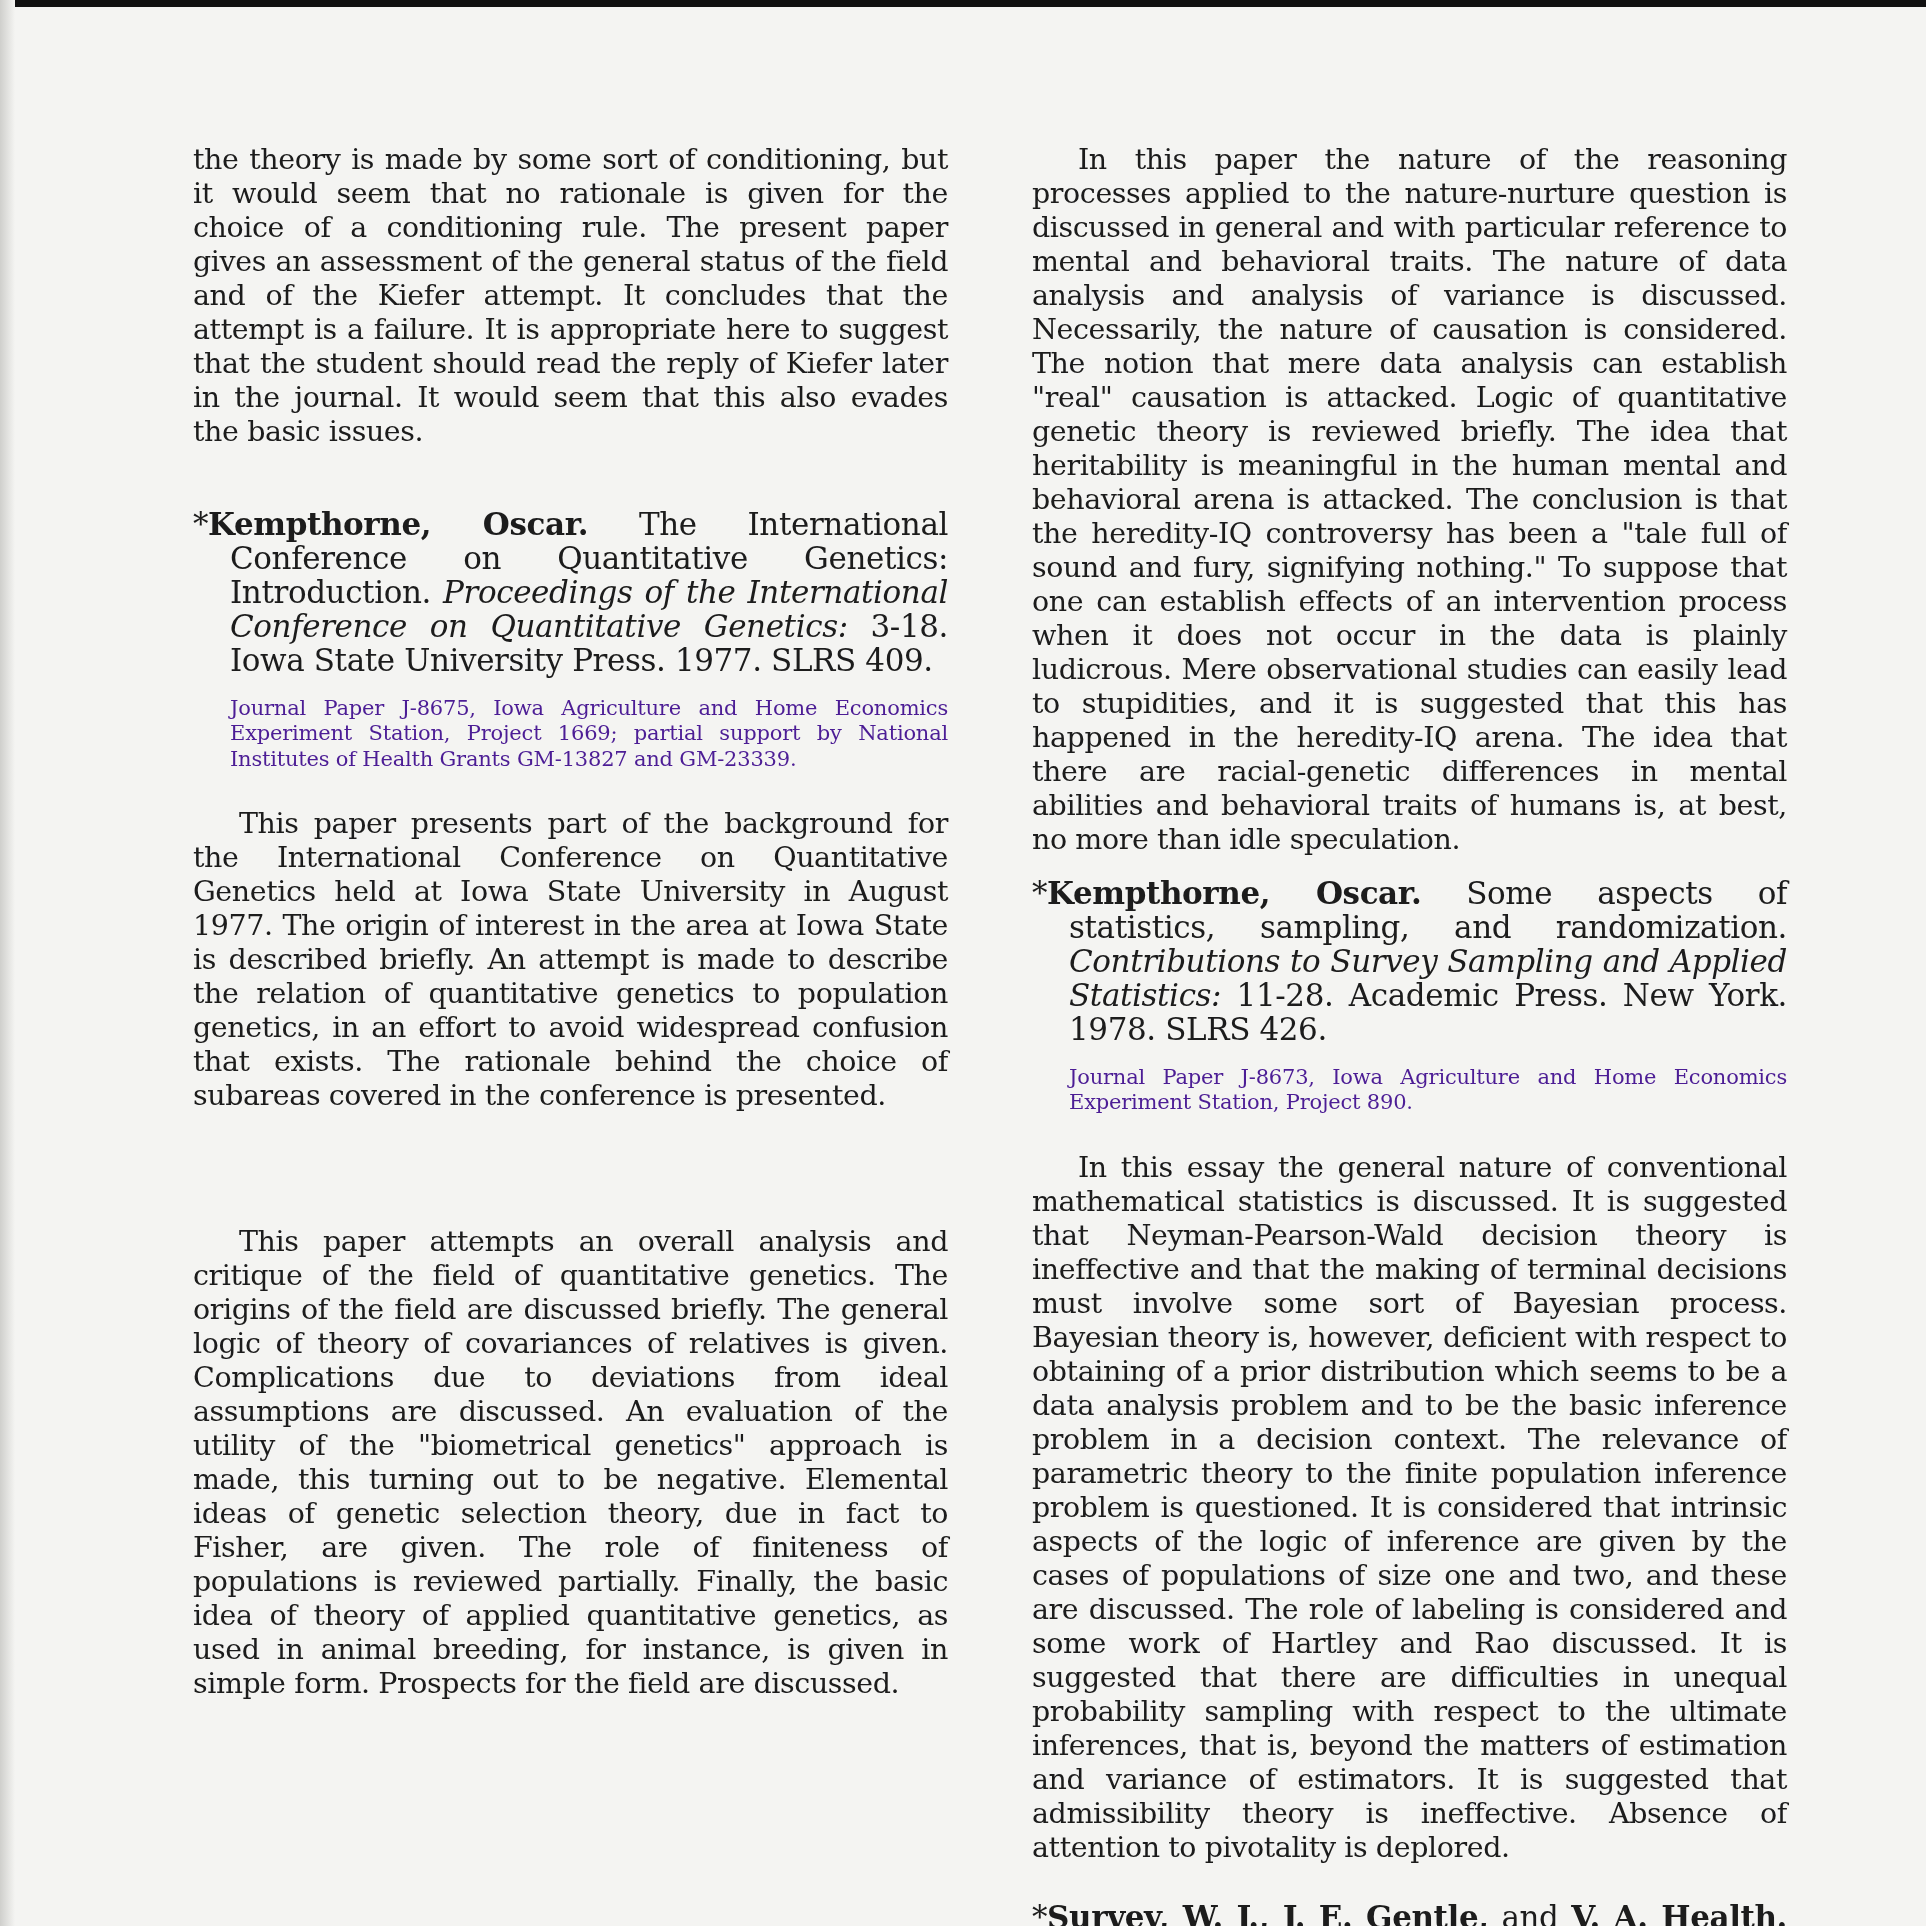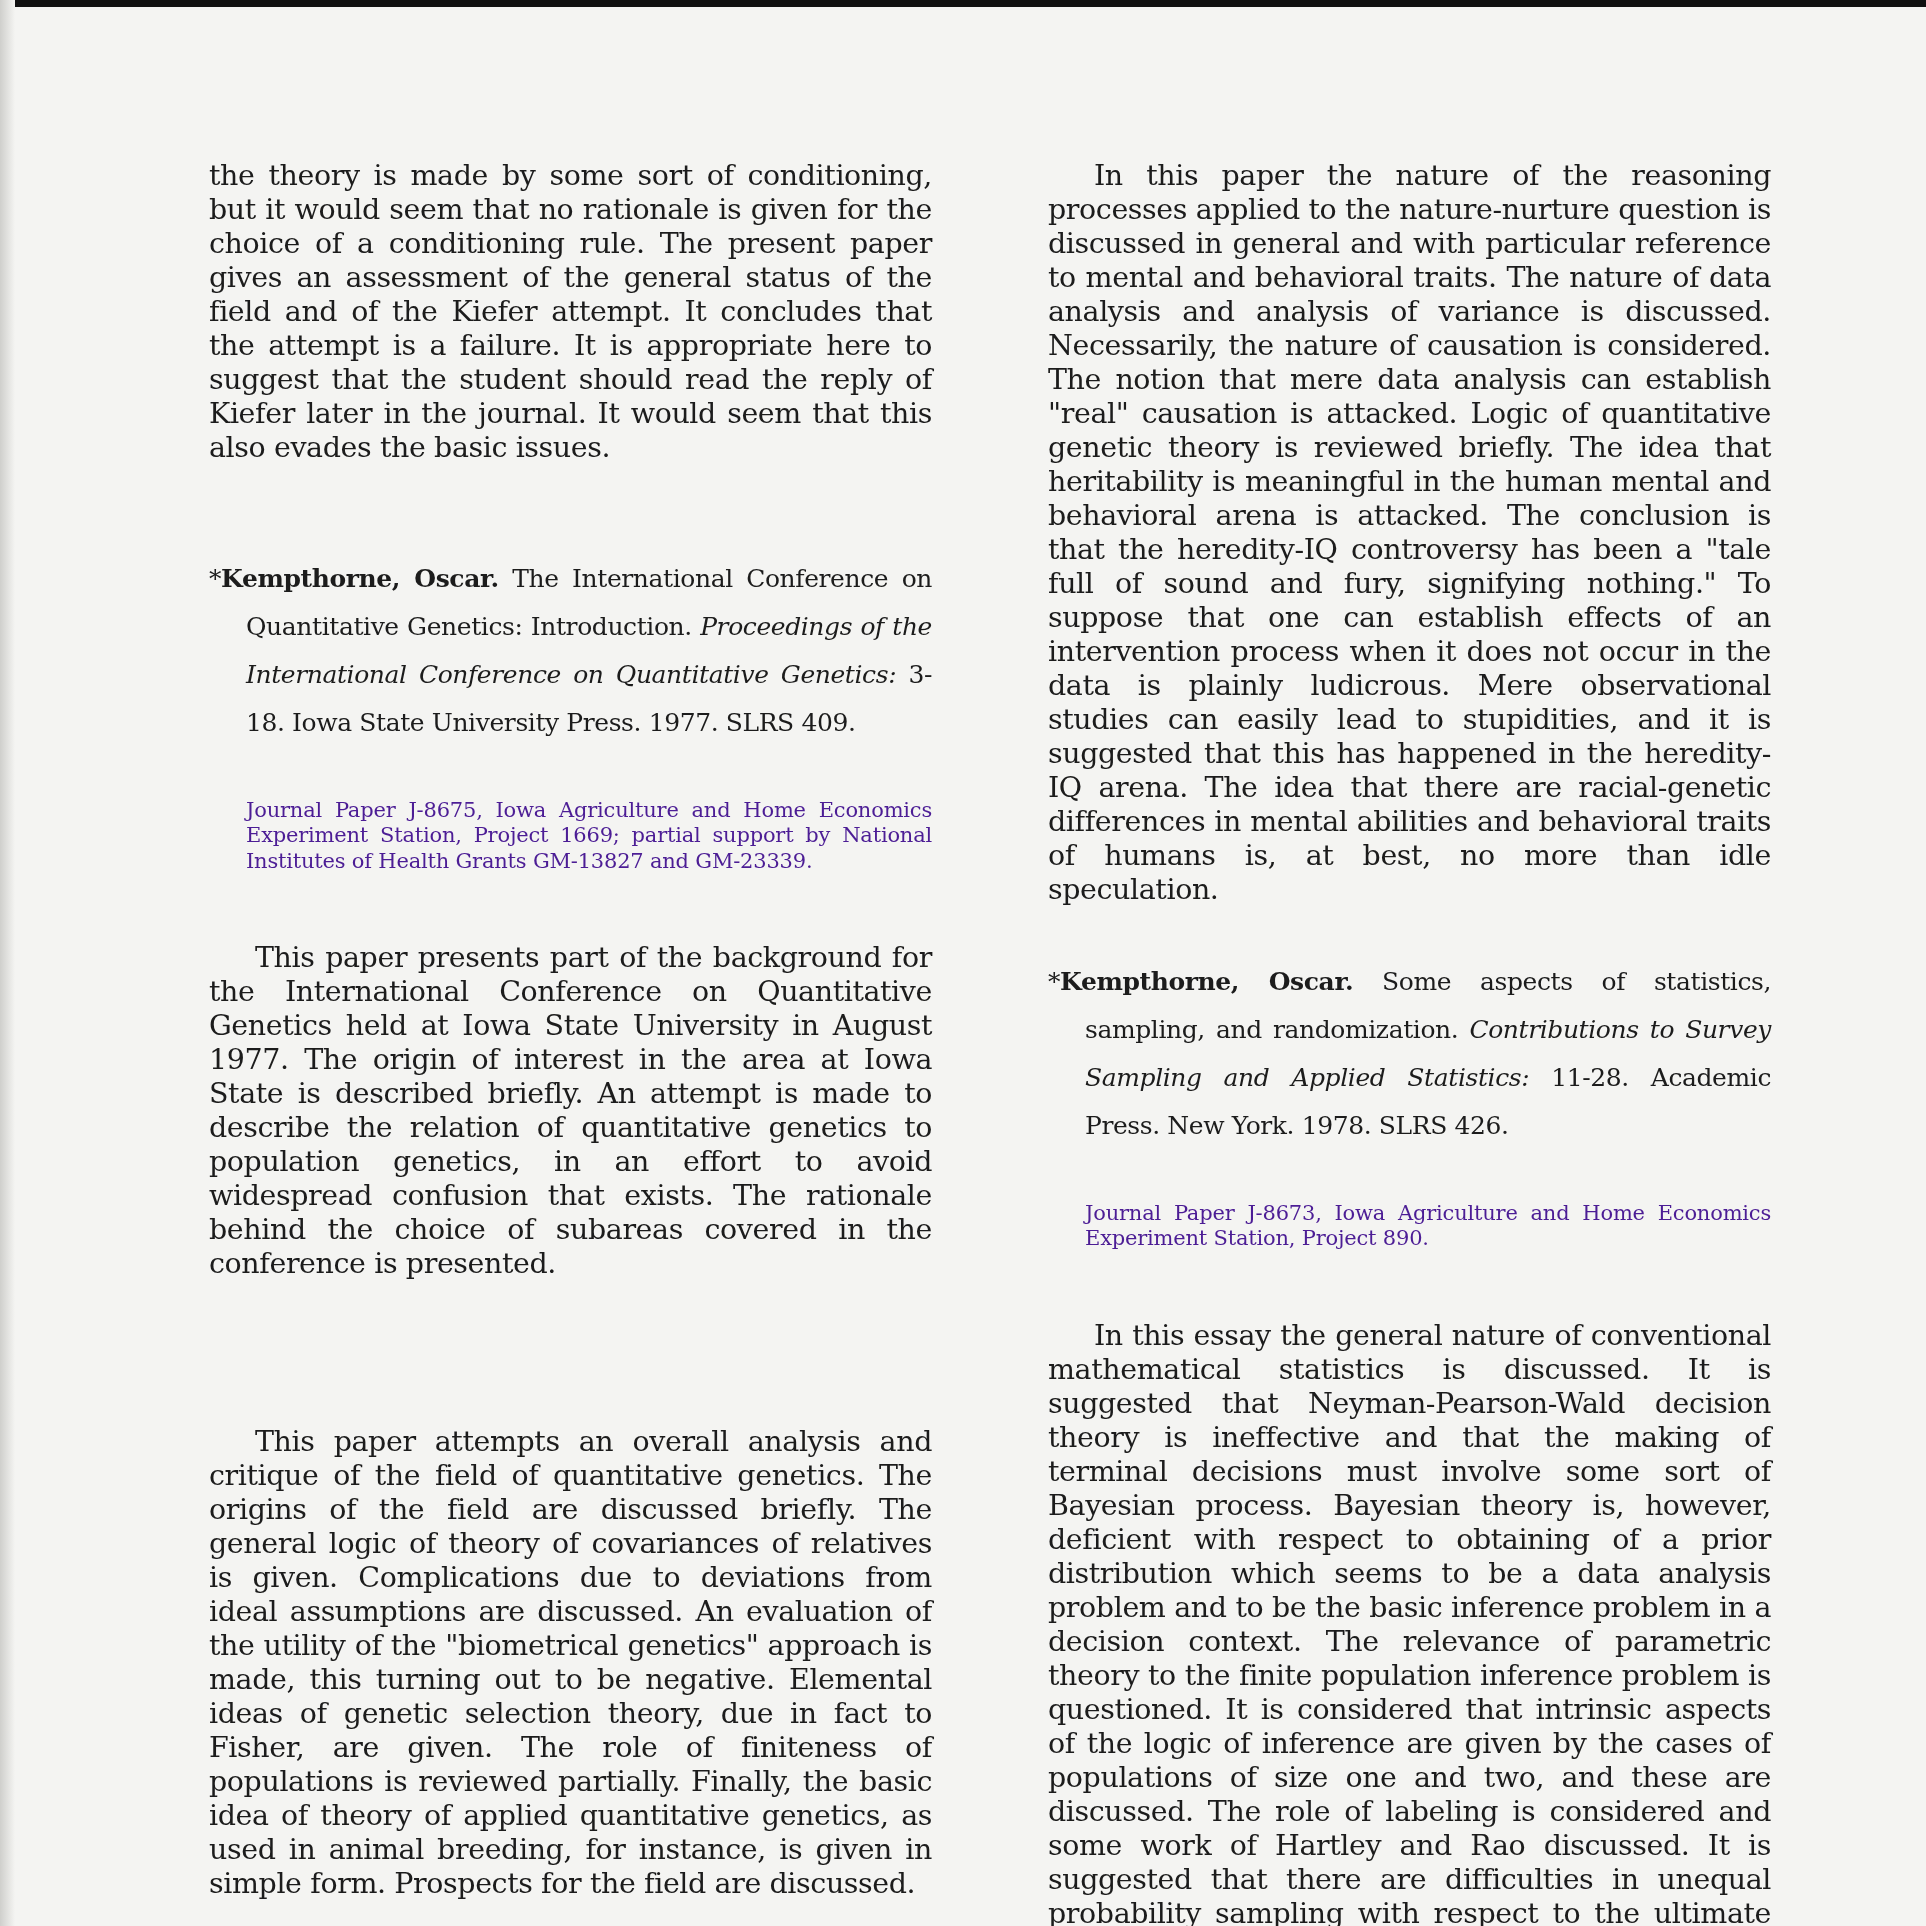--- a/index.html
+++ b/index.html
@@ -9,28 +9,28 @@
     position: relative;
     overflow: hidden;
     font-family: "DejaVu Serif", "Liberation Serif", serif;
     color: #1c1c1c;
   }
   .top-edge { position: absolute; left: 0; top: 0; width: 1965px; height: 7px; background: #111; }
   .left-shadow { position: absolute; left: 0; top: 0; width: 15.4px; height: 2542px; background: linear-gradient(to right, #cfcfcc, #f4f4f2); }
   .col { position: absolute; top: 143px; width: 755px; }
   .col-left { left: 193px; }
   .col-right { left: 1032px; }
-  p { margin: 16px; }
+  p { margin: 0; }
   .body-text {
     font-size: 28.5px; line-height: 34px; text-align: justify;
     letter-spacing: -0.4px;
   }
   .indent { text-indent: 46px; }
   .entry {
-    font-size: 25px; line-height: 48px; text-align: justify;
+    font-size: 31px; line-height: 34px; text-align: justify;
     padding-left: 37px; text-indent: -37px; letter-spacing: -0.4px;
   }
   .entry b { font-weight: bold; }
   .entry i { font-style: italic; }
   .note {
     font-size: 21px; line-height: 25.4px; text-align: justify;
     padding-left: 37px; letter-spacing: -0.2px; color: #4c1d95;
   }
   .gap-s { height: 19px; }
   .gap-m { height: 35px; }

